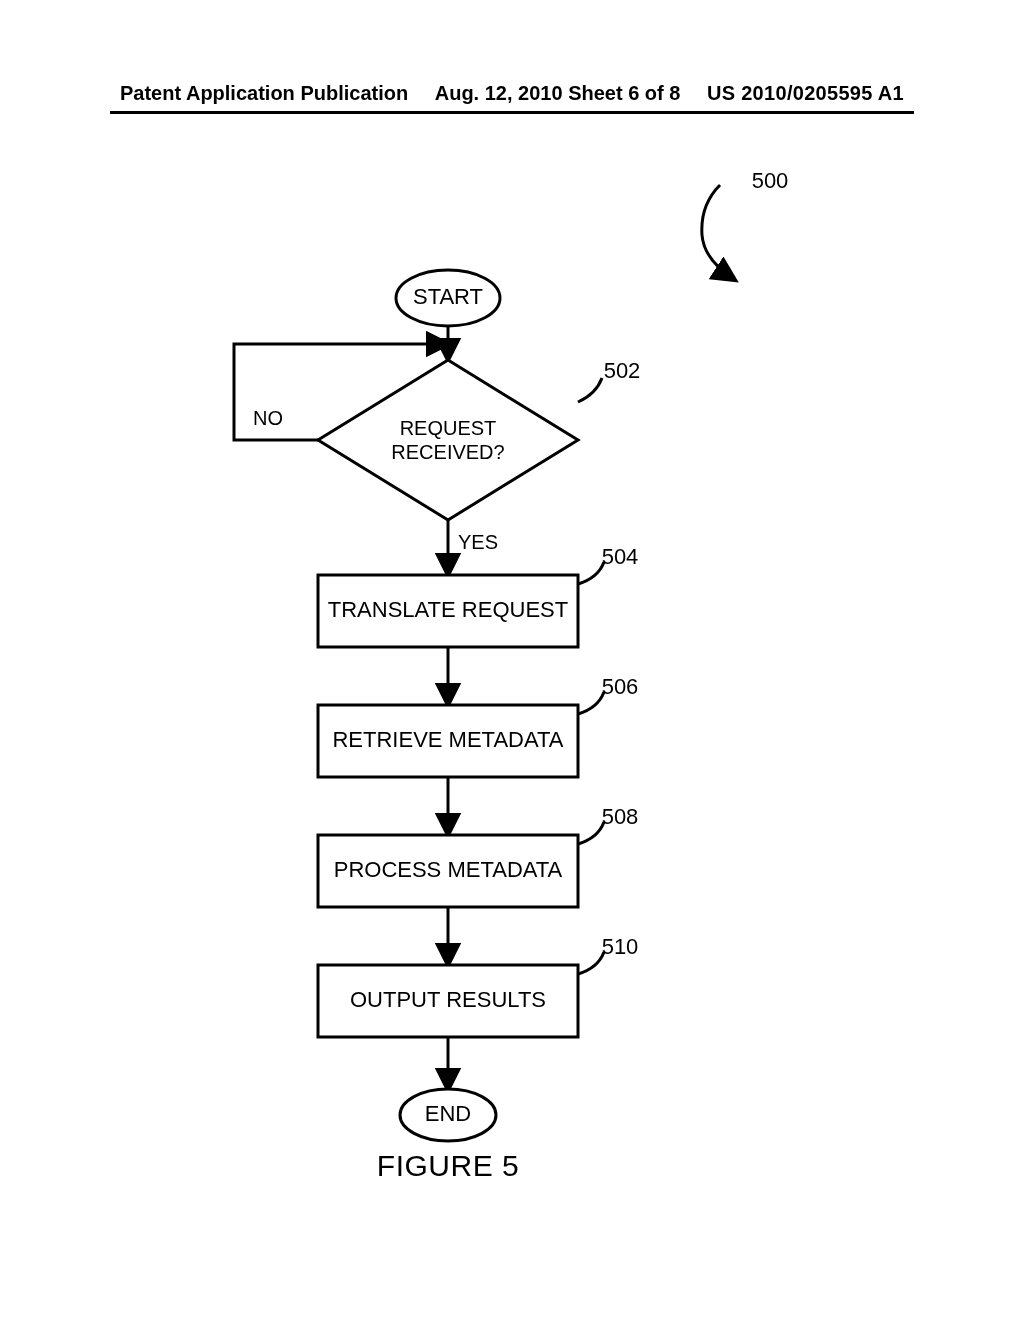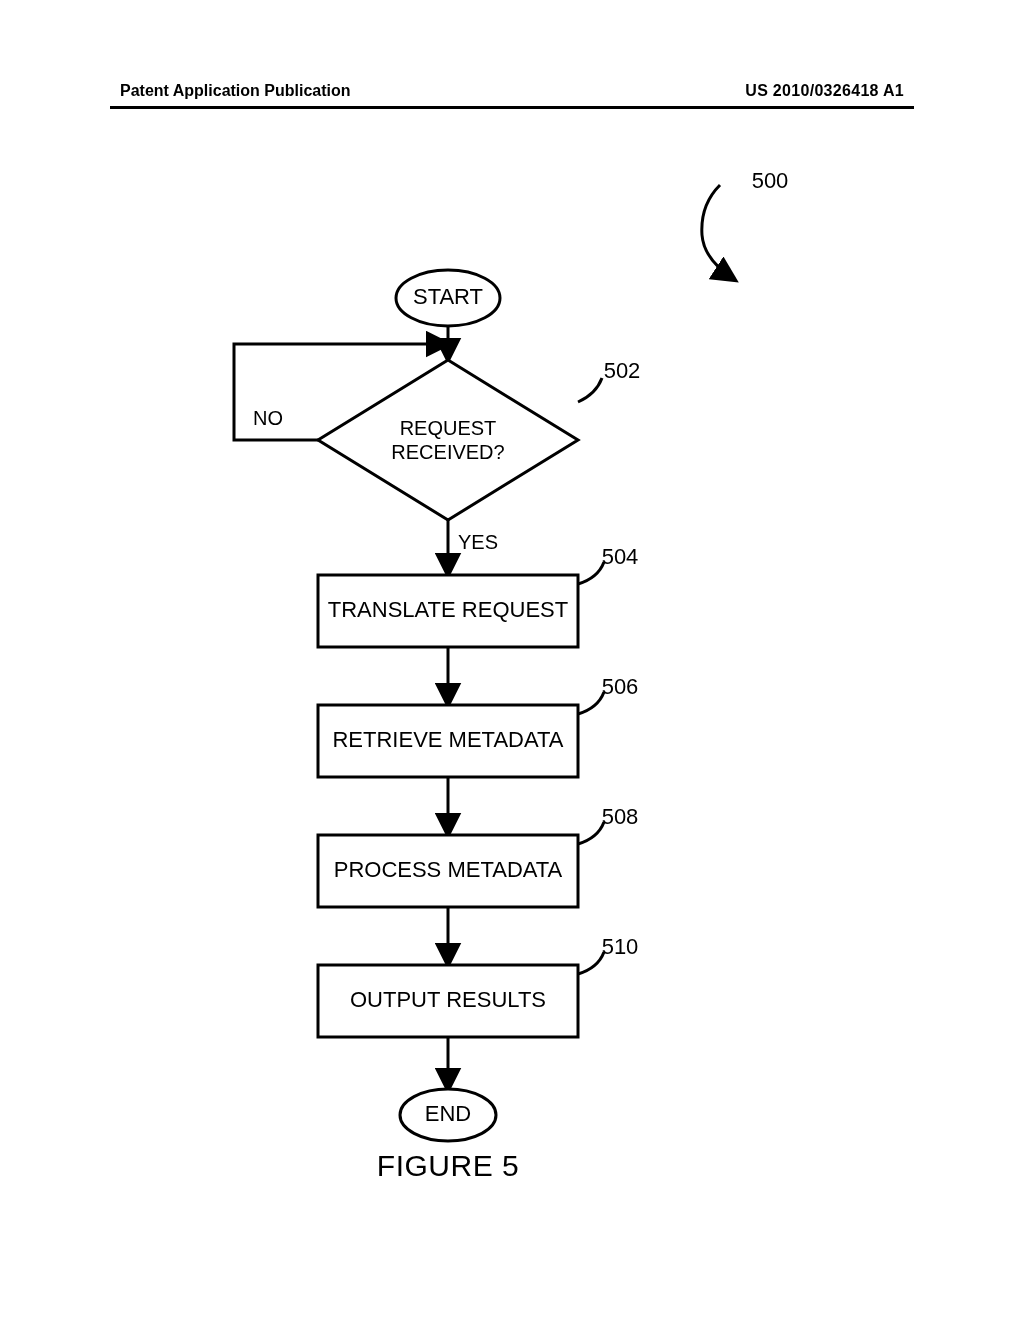--- a/index.html
+++ b/index.html
@@ -19,21 +19,21 @@
   .hdr {
     position: absolute;
     top: 82px;
     left: 0;
     right: 0;
   }
   .hdr-line {
     display: flex;
     justify-content: space-between;
     padding: 0 120px;
-    font-size: 16px;
+    font-size: 20px;
   }
   .hdr-line .h-left { font-weight: bold; }
   .hdr-line .h-mid  { font-weight: bold; }
   .hdr-line .h-right{ font-weight: bold; letter-spacing: 0.3px; }
   .hdr-rule {
     margin: 6px 110px 0 110px;
     height: 3px;
     background: #000;
   }
 
@@ -64,21 +64,22 @@
   .t-ref { font-size: 22px; }
 </style>
 </head>
 <body>
 
 <div class="page">
 
   <div class="hdr">
     <div class="hdr-line">
       <span class="h-left">Patent Application Publication</span>
-      <span class="h-right">US 2010/0326418 A1</span>
+      <span class="h-mid">Aug. 12, 2010  Sheet 6 of 8</span>
+      <span class="h-right">US 2010/0205595 A1</span>
     </div>
     <div class="hdr-rule"></div>
   </div>
 
   <div class="svg-wrap">
     <svg viewBox="0 0 1024 1320" width="1024" height="1320">
       <defs>
         <marker id="arrow" viewBox="0 0 12 12" refX="10" refY="6" markerWidth="9" markerHeight="9" orient="auto-start-reverse">
           <path d="M0,0 L12,6 L0,12 Z" fill="#000"></path>
         </marker>

